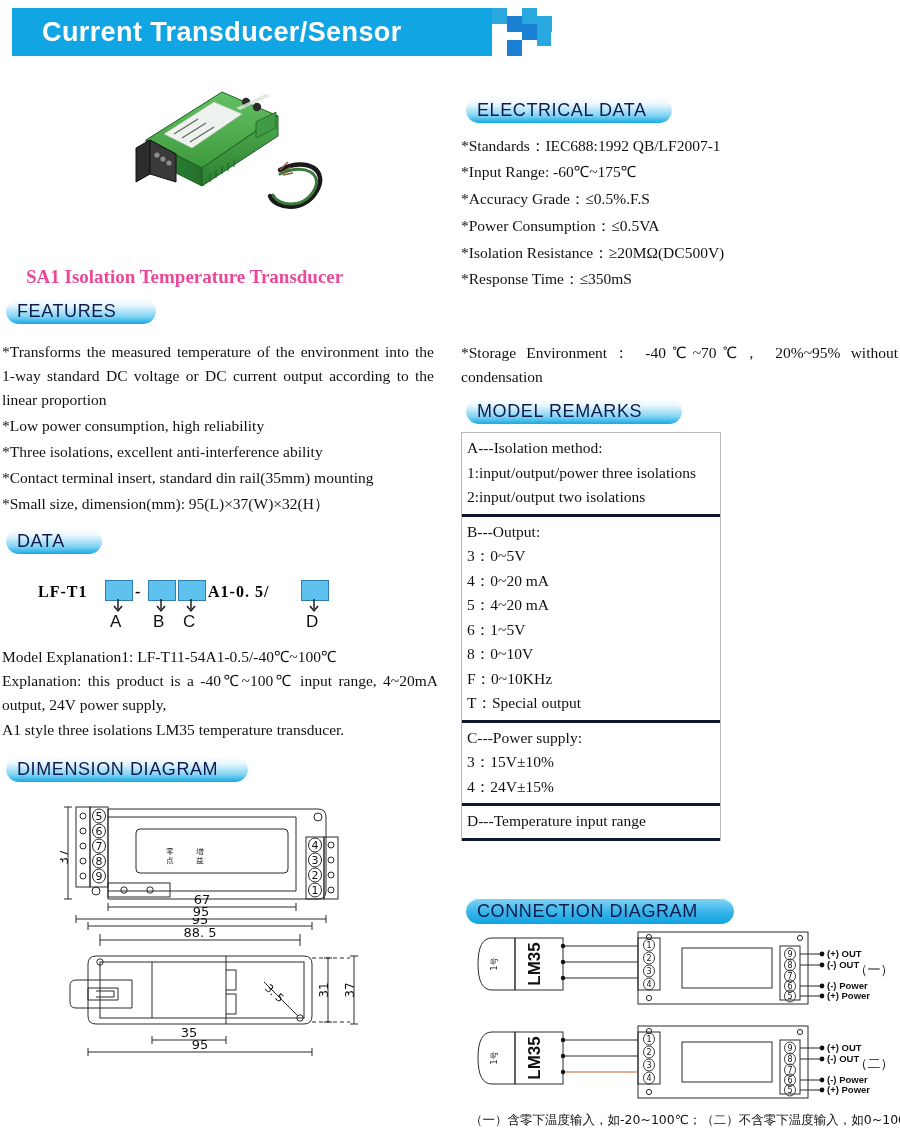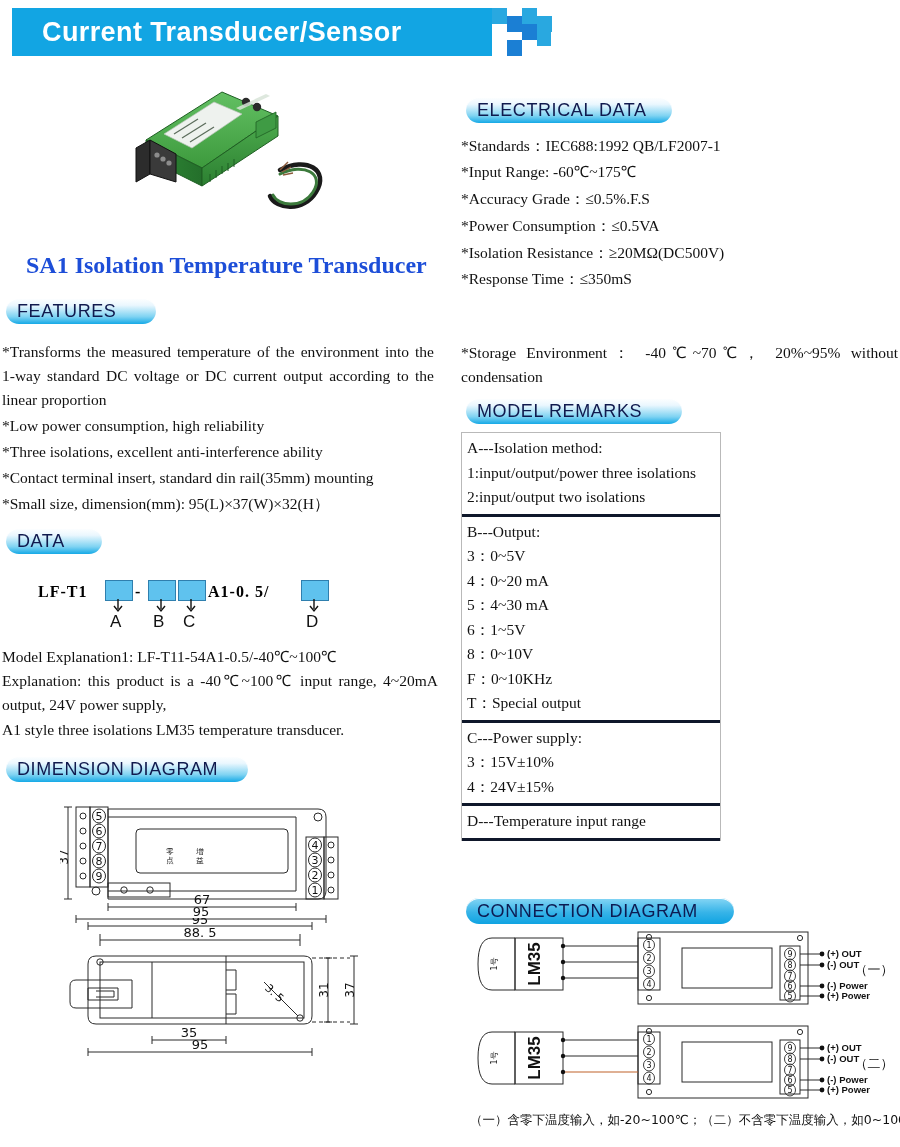--- a/index.html
+++ b/index.html
@@ -36,22 +36,23 @@
   }
   .pill.flat{
     background:linear-gradient(to bottom,#86d6f5 0%,#37b4e8 55%,#0fa3e2 100%);
   }
   .pill.flat span{color:#0d1b52;}
 
   
   .txt{position:absolute;font-size:15.5px;line-height:24px;color:#111;}
   .txt.just{text-align:justify;}
   .prodname{
-    position:absolute;font-weight:bold;font-size:24px;color:#1d4ed8;
+    position:absolute;font-weight:bold;font-size:19px;color:#ec4899;
     white-space:nowrap;
+    margin-top:14px;
   }
 
   
   .photo{position:absolute;left:130px;top:78px;width:215px;height:160px;}
 
   
   .modelcode{position:absolute;left:38px;top:575px;width:330px;height:62px;}
   .mc-text{
     position:absolute;font-family:Liberation Serif, serif;
     font-weight:bold;font-size:16px;color:#000000;letter-spacing:1px;
@@ -363,21 +364,21 @@
     <div class="mrgroup">
       <div class="mrline">A---Isolation method:</div>
       <div class="mrline">1:input/output/power three isolations</div>
       <div class="mrline">2:input/output two isolations</div>
     </div>
 
     <div class="mrgroup">
       <div class="mrline">B---Output:</div>
       <div class="mrline">3：0~5V</div>
       <div class="mrline">4：0~20 mA</div>
-      <div class="mrline">5：4~30 mA</div>
+      <div class="mrline">5：4~20 mA</div>
       <div class="mrline">6：1~5V</div>
       <div class="mrline">8：0~10V</div>
       <div class="mrline">F：0~10KHz</div>
       <div class="mrline">T：Special output</div>
     </div>
 
     <div class="mrgroup">
       <div class="mrline">C---Power supply:</div>
       <div class="mrline">3：15V±10%</div>
       <div class="mrline">4：24V±15%</div>

